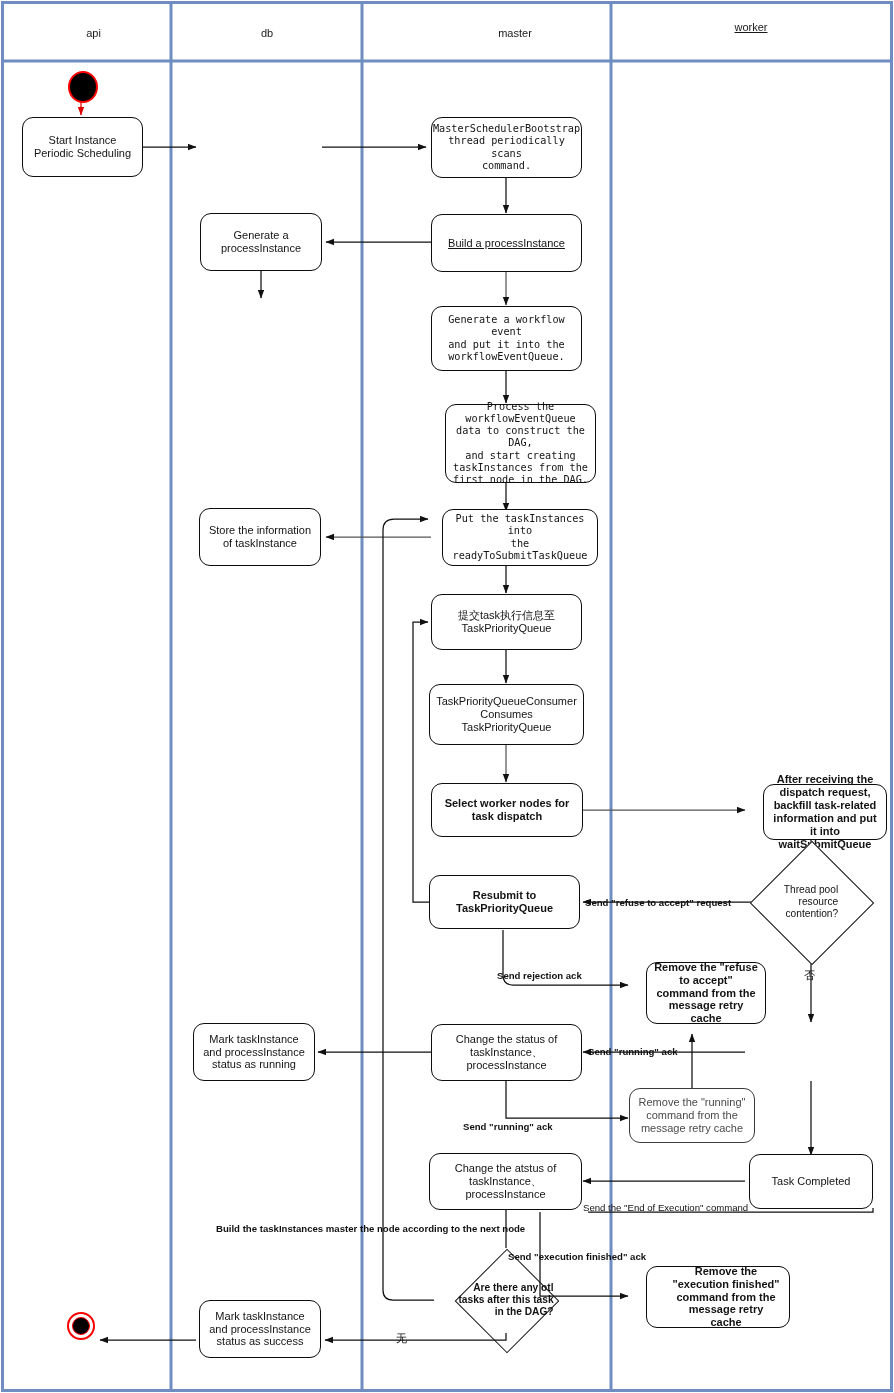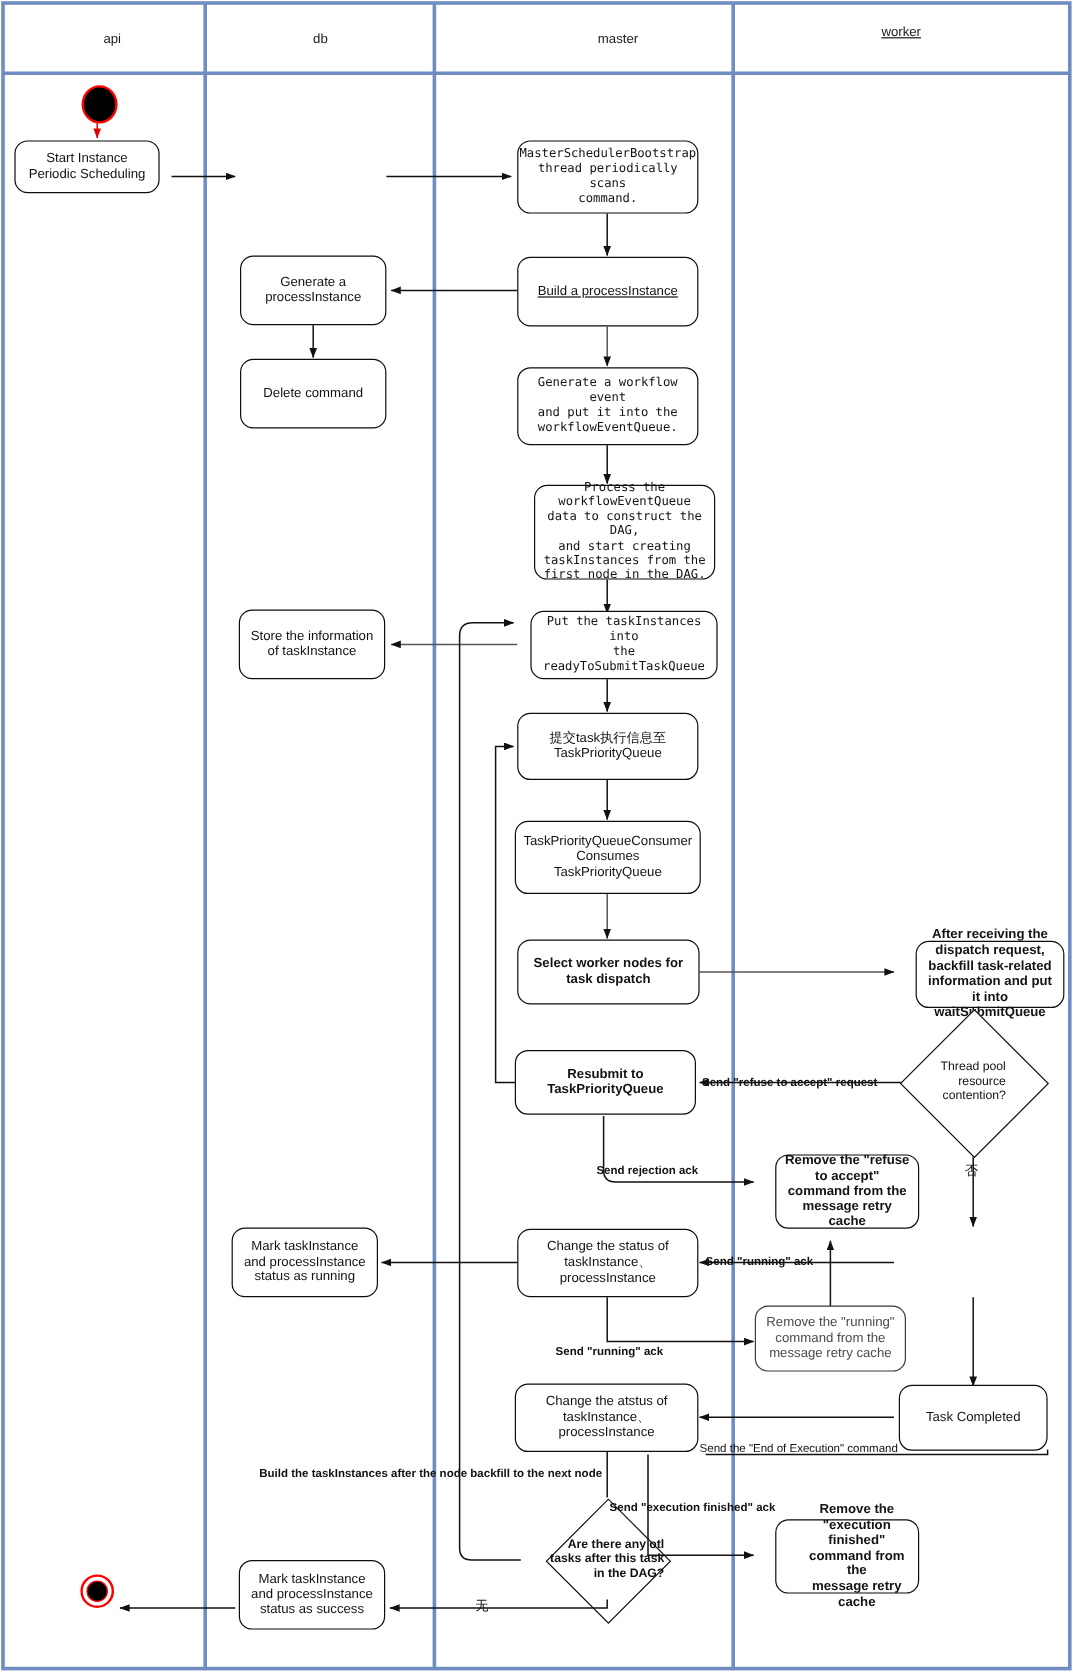--- a/index.html
+++ b/index.html
@@ -140,36 +140,35 @@
     <span>master</span>
   </div>
   <div class="lane-title" style="left:612px;top:4px;width:278px;height:45px;text-decoration:underline;">
     <span>worker</span>
   </div>
 
   <div class="term" style="left:68px;top:71px;width:26px;height:28px;background:#000;border:2.5px solid #ff0000;"></div>
   <div class="term" style="left:67px;top:1326px;width:28px;height:28px;background:#fff;border:2px solid #ff0000;box-sizing:border-box;transform:translateY(-14px);"></div>
   <div class="term" style="left:72px;top:1331px;width:18px;height:18px;background:#000;border:1px solid #ff0000;box-sizing:border-box;transform:translateY(-14px);"></div>
 
-  <div class="node" style="left:12px;top:117px;width:121px;height:44px;">Start Instance
+  <div class="node" style="left:22px;top:117px;width:121px;height:60px;">Start Instance
 Periodic Scheduling</div>
 
   <div class="node" style="left:193px;top:1023px;width:122px;height:58px;">Mark taskInstance
 and processInstance
 status as running</div>
 
   <div class="node" style="left:199px;top:1300px;width:122px;height:58px;">Mark taskInstance
 and processInstance
 status as success</div>
 
 
   <div class="node" style="left:200px;top:213px;width:122px;height:58px;">Generate a
 processInstance</div>
 
-  <div class="node" style="left:200px;top:299px;width:122px;height:58px;">Delete command</div>
 
   <div class="node" style="left:199px;top:508px;width:122px;height:58px;">Store the information
 of taskInstance</div>
 
   <div class="node mono" style="left:431px;top:117px;width:151px;height:61px;">MasterSchedulerBootstrap
 thread periodically scans
 command.</div>
 
   <div class="node" style="left:431px;top:214px;width:151px;height:58px;text-decoration:underline;">Build a processInstance</div>
 
@@ -222,21 +221,21 @@
 message retry
 cache</div>
 
 
   <div class="node grey" style="left:629px;top:1088px;width:126px;height:55px;">Remove the "running"
 command from the
 message retry cache</div>
 
   <div class="node" style="left:749px;top:1154px;width:124px;height:55px;">Task Completed</div>
 
-  <div class="node bold ovf" style="left:632px;top:1266px;width:120px;height:62px;padding-left:18px;">Remove the
+  <div class="node bold ovf" style="left:632px;top:1266px;width:144px;height:62px;padding-left:18px;">Remove the
 "execution finished"
 command from the
 message retry
 cache</div>
 
   <div style="position:absolute;left:768px;top:859px;width:86px;height:86px;
               border:1.2px solid #111;transform:rotate(45deg);background:#fff;"></div>
   <div class="diamond-label" style="left:764px;top:874px;width:94px;height:56px;">Thread pool
 resource
 contention?</div>
@@ -250,21 +249,21 @@
   <div class="edge-label bold" style="left:585px;top:897px;">Send "refuse to accept" request</div>
 
   <div class="edge-label bold" style="left:497px;top:970px;">Send rejection ack</div>
 
   <div class="edge-label bold" style="left:588px;top:1046px;">Send "running" ack</div>
 
   <div class="edge-label bold" style="left:463px;top:1121px;">Send "running" ack</div>
 
   <div class="edge-label plain" style="left:583px;top:1202px;">Send the "End of Execution" command</div>
 
-  <div class="edge-label bold" style="left:216px;top:1223px;">Build the taskInstances after the node backfill to the next node</div>
+  <div class="edge-label bold" style="left:216px;top:1223px;">Build the taskInstances master the node according to the next node</div>
 
   <div class="edge-label bold" style="left:508px;top:1251px;">Send "execution finished" ack</div>
 
   <div class="edge-label plain" style="left:396px;top:1331px;font-size:11px;">无</div>
 
   <div class="edge-label plain" style="left:804px;top:968px;font-size:11px;">否</div>
 
 </div>
 
 </body></html>

